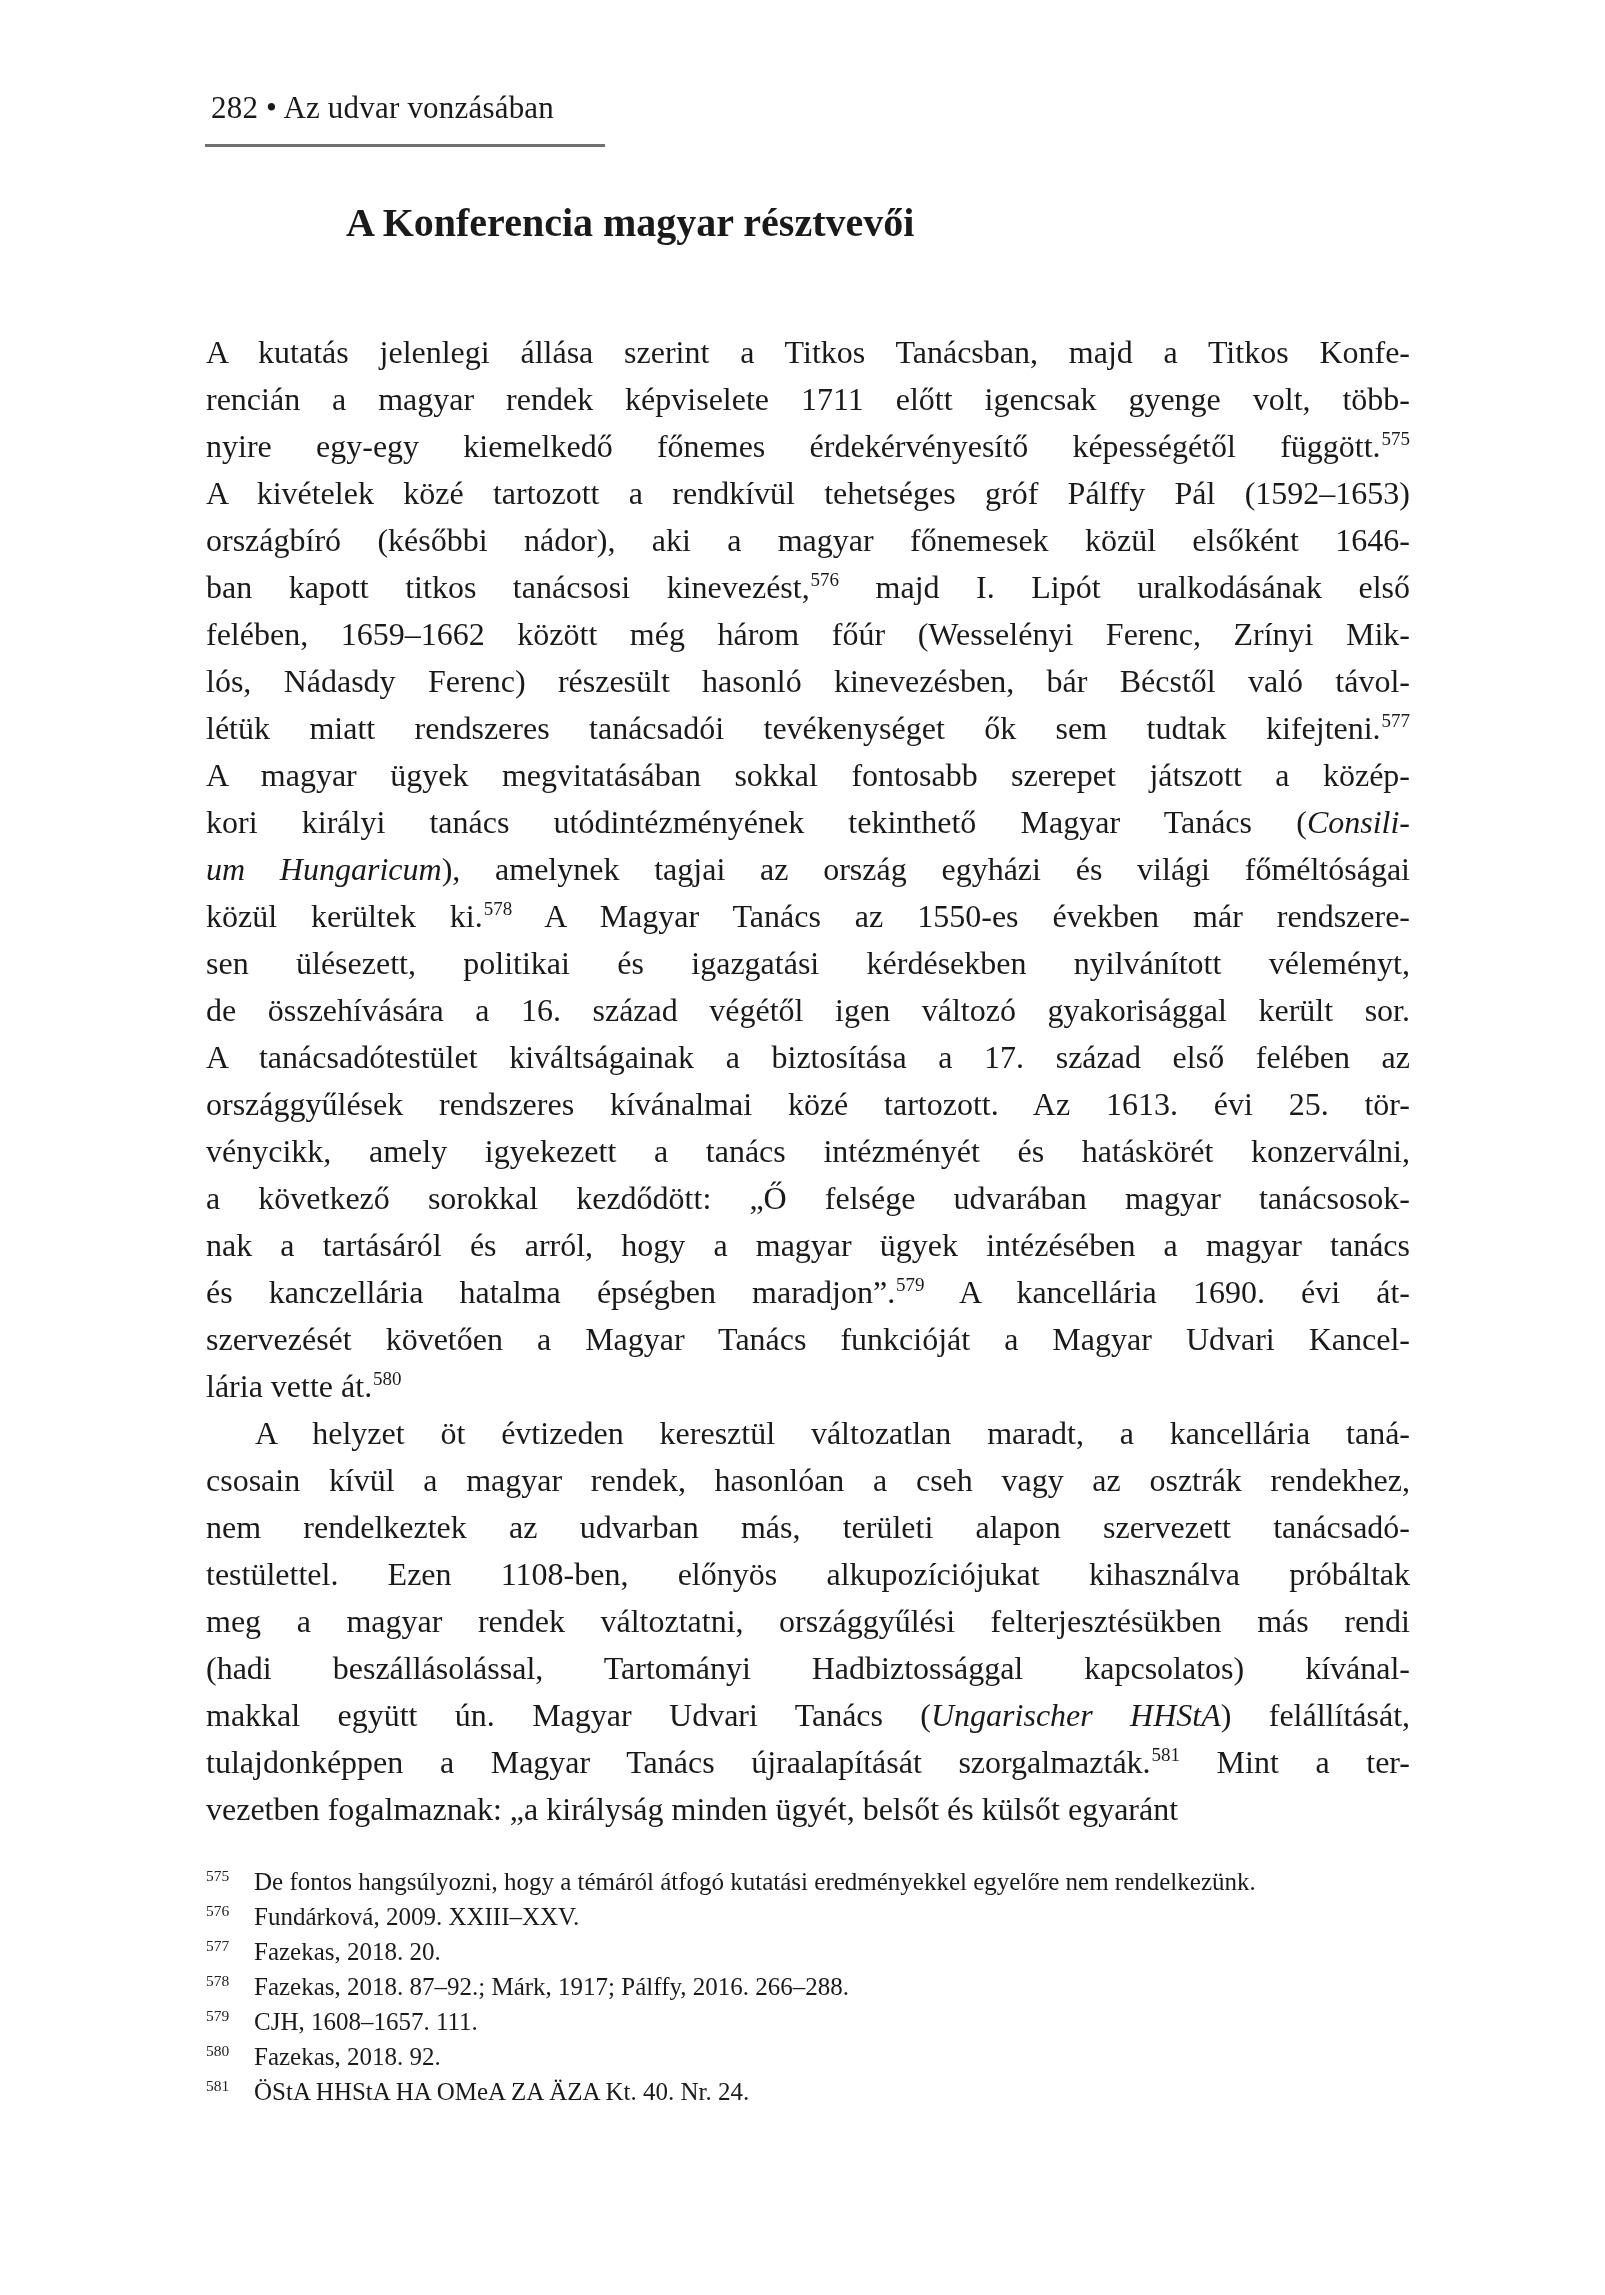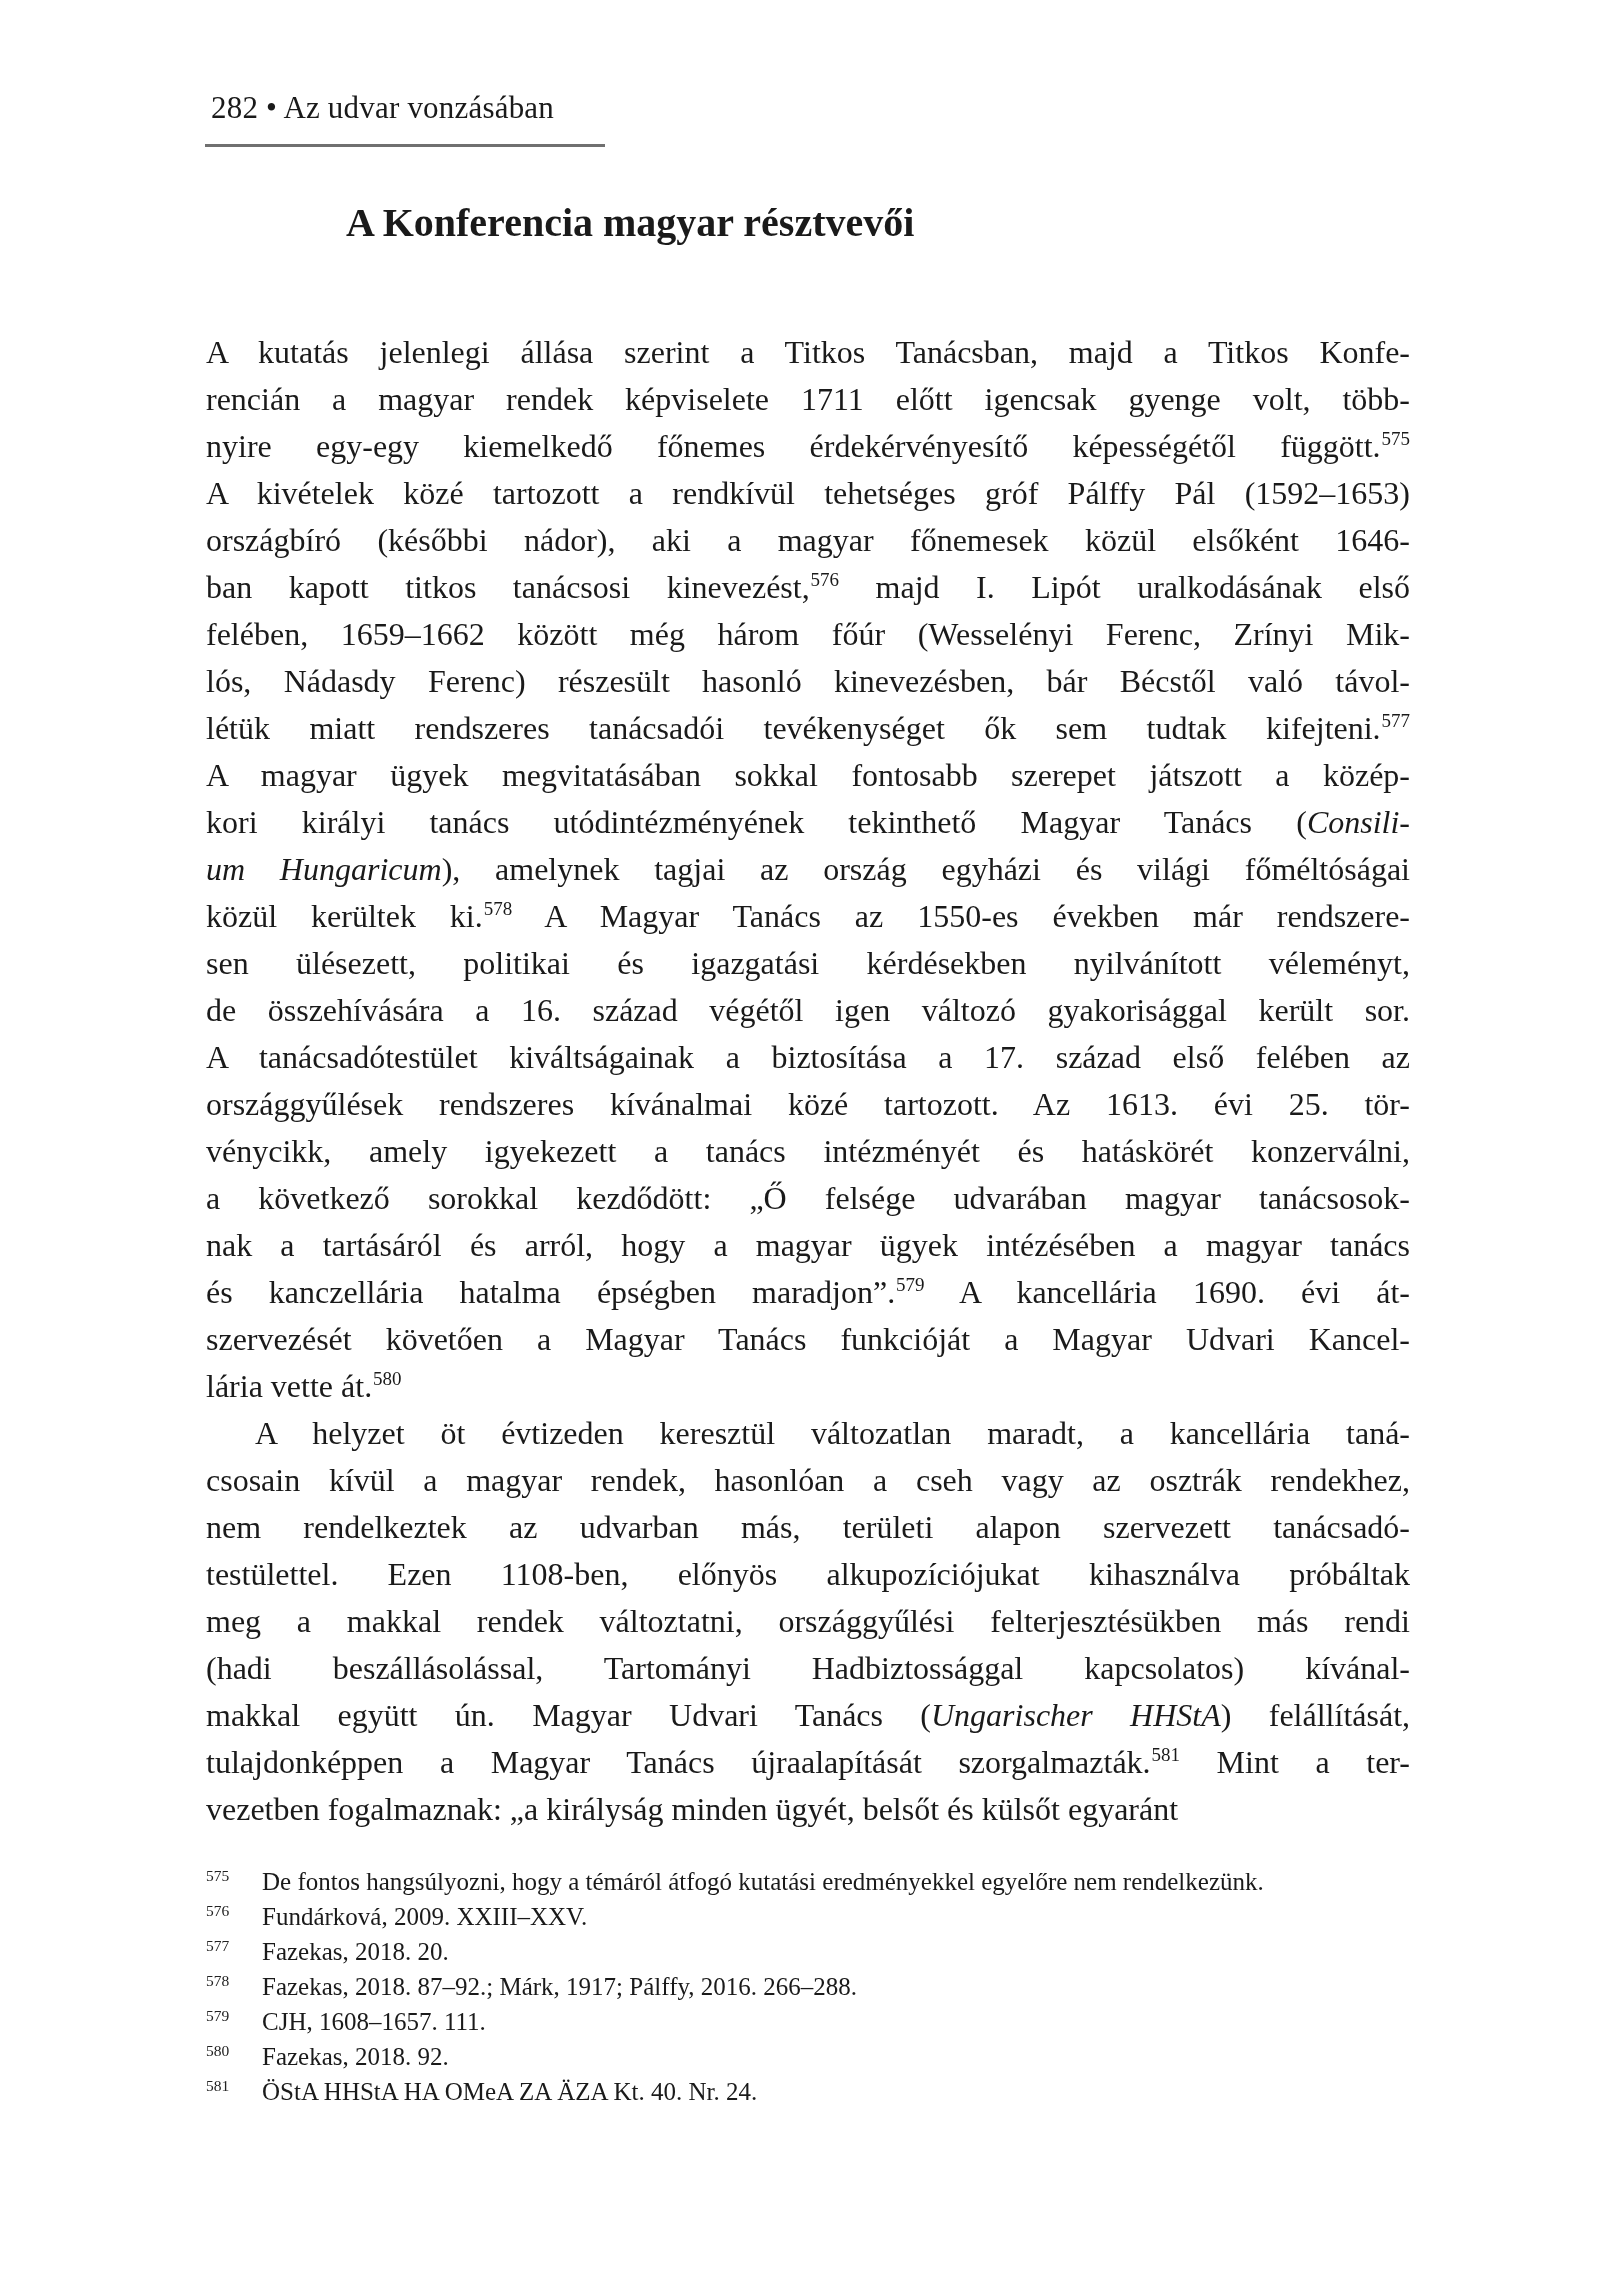--- a/index.html
+++ b/index.html
@@ -30,21 +30,21 @@
     .line.last { text-align-last: left; }
     .line.indent { padding-left: 49px; }
     sup.fnref { font-size: 19px; line-height: 0; vertical-align: 12px; margin-left: 0.9px; }
     .footnotes {
       position: absolute; left: 206px; top: 1864px; width: 1204px;
       font-family: "Liberation Serif", "DejaVu Serif", serif;
       font-size: 25px; line-height: 35px;
     }
     .fn { display: flex; white-space: nowrap; }
     .fn-num { width: 48px; font-size: 15.5px; vertical-align: top; line-height: 24px; color: #222; }
-    .fn-text { flex: 1; margin-left: 8px; }
+    .fn-text { flex: 1; }
     i { font-style: italic; }
   </style>
 </head>
 <body>
 
 <div class="running-head">
   <span>282</span>
   <span>•</span>
   <span>Az udvar vonzásában</span>
 </div>
@@ -76,21 +76,21 @@
       <span class="line"><span>nak a tartásáról és arról, hogy a magyar ügyek intézésében a magyar tanács</span></span>
       <span class="line"><span>és kanczellária hatalma épségben maradjon”.</span><sup class="fnref">579</sup><span> A kancellária 1690. évi át-</span></span>
       <span class="line"><span>szervezését követően a Magyar Tanács funkcióját a Magyar Udvari Kancel-</span></span>
       <span class="line last"><span>lária vette át.</span><sup class="fnref">580</sup></span>
     </div>
     <div>
       <span class="line indent"><span>A helyzet öt évtizeden keresztül változatlan maradt, a kancellária taná-</span></span>
       <span class="line"><span>csosain kívül a magyar rendek, hasonlóan a cseh vagy az osztrák rendekhez,</span></span>
       <span class="line"><span>nem rendelkeztek az udvarban más, területi alapon szervezett tanácsadó-</span></span>
       <span class="line"><span>testülettel. Ezen 1108-ben, előnyös alkupozíciójukat kihasználva próbáltak</span></span>
-      <span class="line"><span>meg a makkal rendek változtatni, országgyűlési felterjesztésükben más rendi</span></span>
+      <span class="line"><span>meg a magyar rendek változtatni, országgyűlési felterjesztésükben más rendi</span></span>
       <span class="line"><span>(hadi beszállásolással, Tartományi Hadbiztossággal kapcsolatos) kívánal-</span></span>
       <span class="line"><span>makkal együtt ún. Magyar Udvari Tanács (</span><i>Ungarischer HHStA</i><span>) felállítását,</span></span>
       <span class="line"><span>tulajdonképpen a Magyar Tanács újraalapítását szorgalmazták.</span><sup class="fnref">581</sup><span> Mint a ter-</span></span>
       <span class="line last"><span>vezetben fogalmaznak: „a királyság minden ügyét, belsőt és külsőt egyaránt</span></span>
     </div>
   </div>
 
 <div class="footnotes" id="footnotes">
     <div class="fn">
       <span class="fn-num">575</span>

